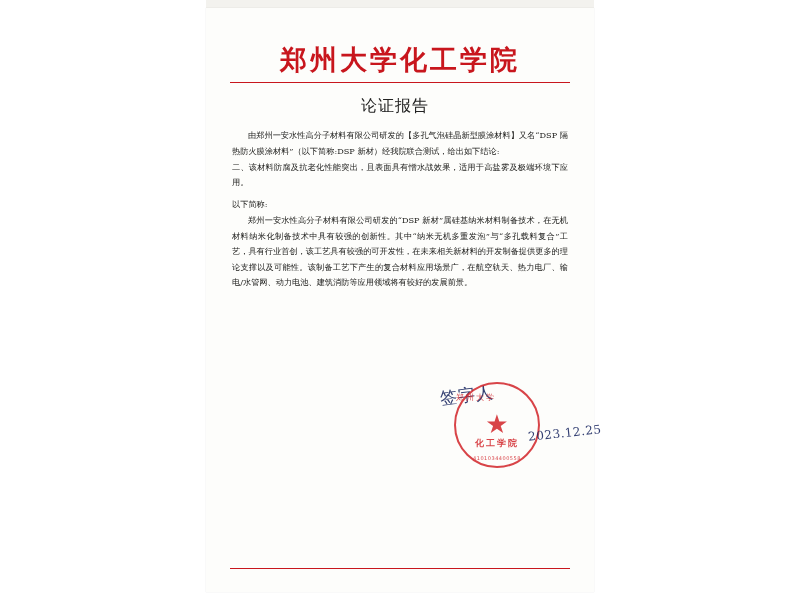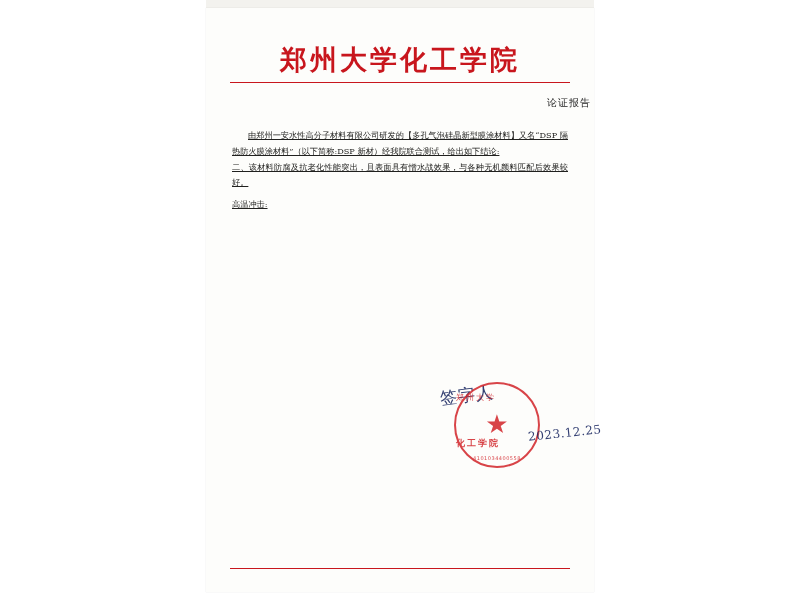--- a/index.html
+++ b/index.html
@@ -62,44 +62,43 @@
     right: 24px;
     height: 0;
     border-top: 1px solid #c8161d;
   }
   .rule-top { top: 74px; }
   .rule-bottom { top: 560px; }
 
   .doc-type {
     position: absolute;
     left: 0;
-    right: 3px;
+    right: 10px;
     top: 88px;
-    text-align: right;
-    font-family: "DejaVu Serif", serif;
-    font-size: 10px;
+    text-align: center;
+    font-family: "DejaVu Serif", serif;
+    font-size: 16px;
     color: #222;
     letter-spacing: 1px;
   }
 
   .body-text {
     position: absolute;
     left: 26px;
     right: 26px;
     top: 120px;
     font-family: "DejaVu Serif", serif;
     font-size: 8.2px;
     line-height: 15.5px;
     color: #20201e;
     text-align: justify;
   }
   .para {
     margin: 0 0 0.5px 0;
     text-indent: 0;
-    text-decoration: underline;
   }
   .para.indent {
     text-indent: 16px;
   }
   .section-label {
     margin-top: 6px;
     margin-bottom: 1px;
     font-weight: normal;
   }
 
@@ -140,21 +139,21 @@
     color: #d2262b;
     font-size: 8px;
     letter-spacing: 2px;
     font-family: "DejaVu Serif", serif;
   }
   .stamp .stamp-bottom {
     position: absolute;
     left: 0;
     right: 0;
     bottom: 16px;
-    text-align: left;
+    text-align: center;
     color: #d2262b;
     font-size: 9px;
     letter-spacing: 2px;
     font-family: "DejaVu Serif", serif;
     font-weight: bold;
   }
   .stamp .stamp-code {
     position: absolute;
     left: 0;
     right: 0;
@@ -201,22 +200,23 @@
     <div class="letterhead">
       <div class="title">郑州大学化工学院</div>
     </div>
 
     <div class="rule rule-top"></div>
 
     <div class="doc-type">论证报告</div>
 
     <div class="body-text">
       <p class="para indent">由郑州一安水性高分子材料有限公司研发的【多孔气泡硅晶新型膜涂材料】又名“DSP 隔热防火膜涂材料”（以下简称:DSP 新材）经我院联合测试，给出如下结论:</p>
-      <p class="para">二、该材料防腐及抗老化性能突出，且表面具有憎水战效果，与各种无机颜料匹配后效果较好。</p>
-      <p class="para section-label">高温冲击:</p>
+      <p class="para">二、该材料防腐及抗老化性能突出，且表面具有憎水战效果，适用于高盐雾及极端环境下应用。</p>
+      <p class="para section-label">以下简称:</p>
+      <p class="para indent">郑州一安水性高分子材料有限公司研发的“DSP 新材”属硅基纳米材料制备技术，在无机材料纳米化制备技术中具有较强的创新性。其中“纳米无机多重发泡”与“多孔载料复合”工艺，具有行业首创，该工艺具有较强的可开发性，在未来相关新材料的开发制备提供更多的理论支撑以及可能性。该制备工艺下产生的复合材料应用场景广，在航空轨天、热力电厂、输电/水管网、动力电池、建筑消防等应用领域将有较好的发展前景。</p>
     </div>
 
     <div class="sign-area">
       <div class="handwriting">签字人</div>
       <div class="stamp">
         <div class="stamp-top">郑州大学</div>
         <div class="star">★</div>
         <div class="stamp-bottom">化工学院</div>
         <div class="stamp-code">4101034400558</div>
       </div>

